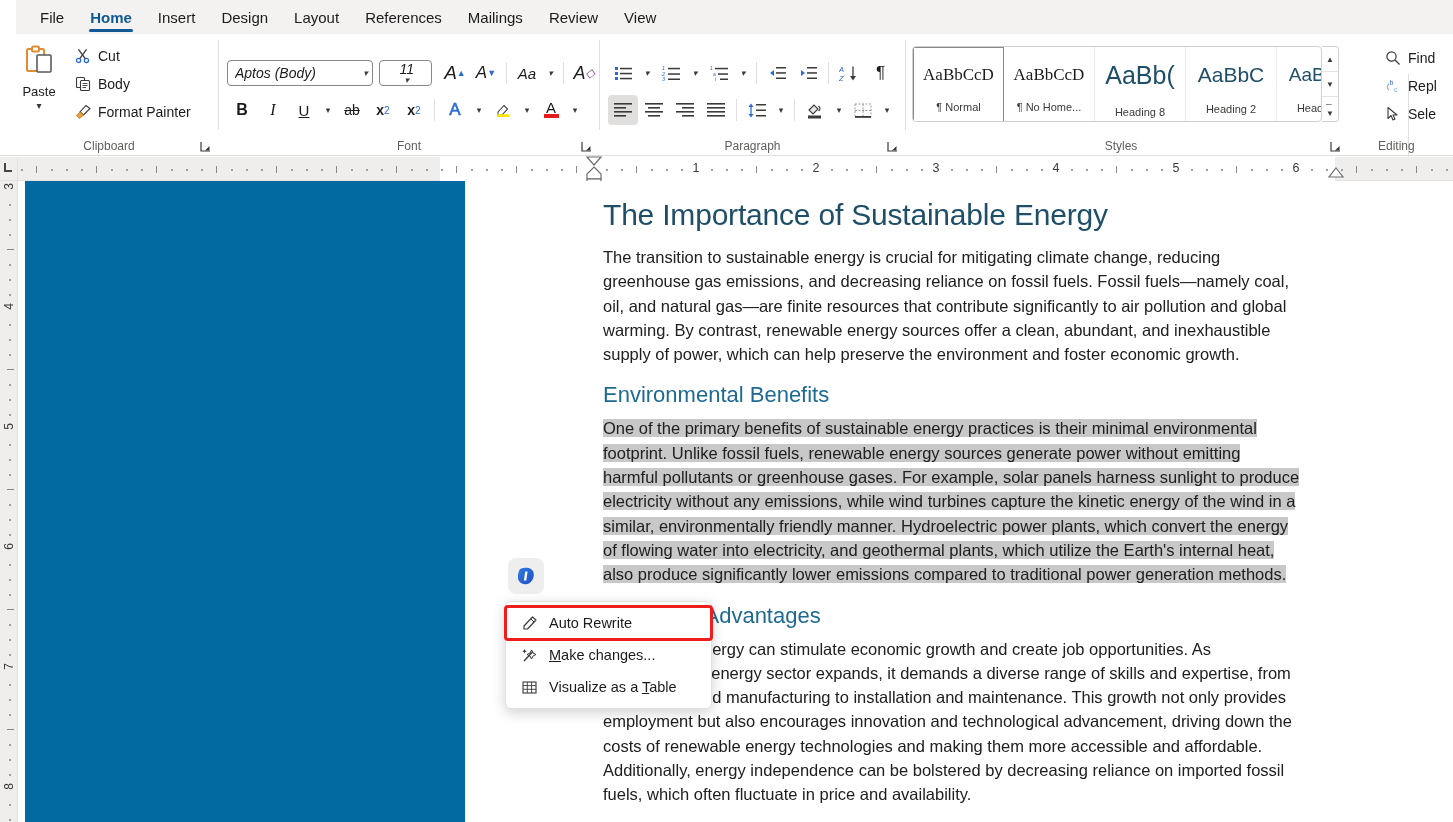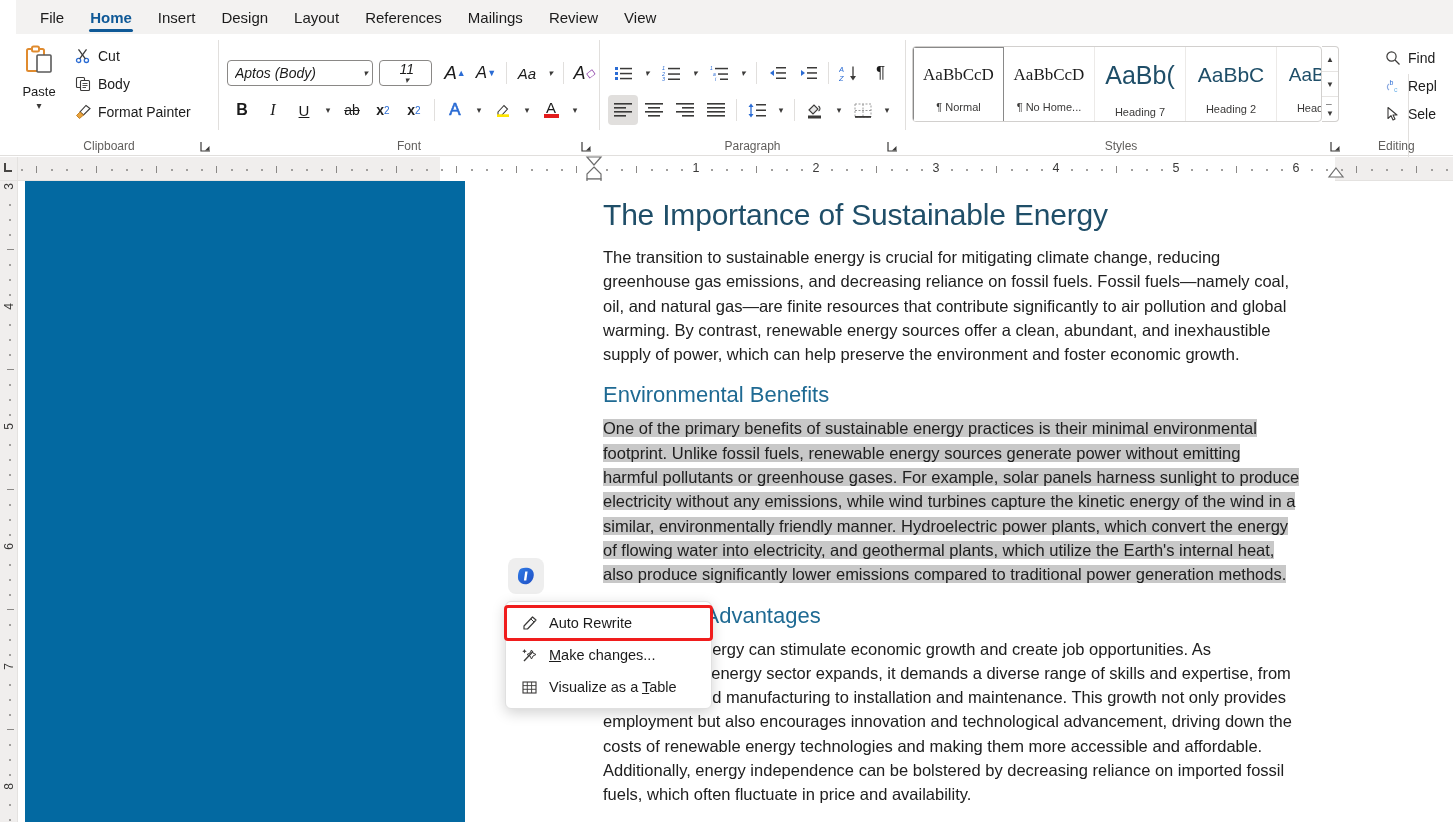--- a/index.html
+++ b/index.html
@@ -522,21 +522,21 @@
           <div class="style-item active">
             <div class="style-prev" style="font-size:17px;color:#1b1b1b;">AaBbCcD</div>
             <div class="style-name">¶&nbsp;<span>Normal</span></div>
           </div>
           <div class="style-item">
             <div class="style-prev" style="font-size:17px;color:#1b1b1b;">AaBbCcD</div>
             <div class="style-name">¶&nbsp;<span>No Home...</span></div>
           </div>
           <div class="style-item">
             <div class="style-prev" style="font-size:25px;color:#1f4e68;font-family:'Liberation Sans',sans-serif;">AaBb(</div>
-            <div class="style-name">Heading 7</div>
+            <div class="style-name">Heading 8</div>
           </div>
           <div class="style-item">
             <div class="style-prev" style="font-size:21px;color:#1f4e68;font-family:'Liberation Sans',sans-serif;">AaBbC</div>
             <div class="style-name">Heading 2</div>
           </div>
           <div class="style-item">
             <div class="style-prev" style="font-size:19px;color:#1f4e68;font-family:'Liberation Sans',sans-serif;">AaBbC(</div>
             <div class="style-name">Heading 3</div>
           </div>
         </div>

